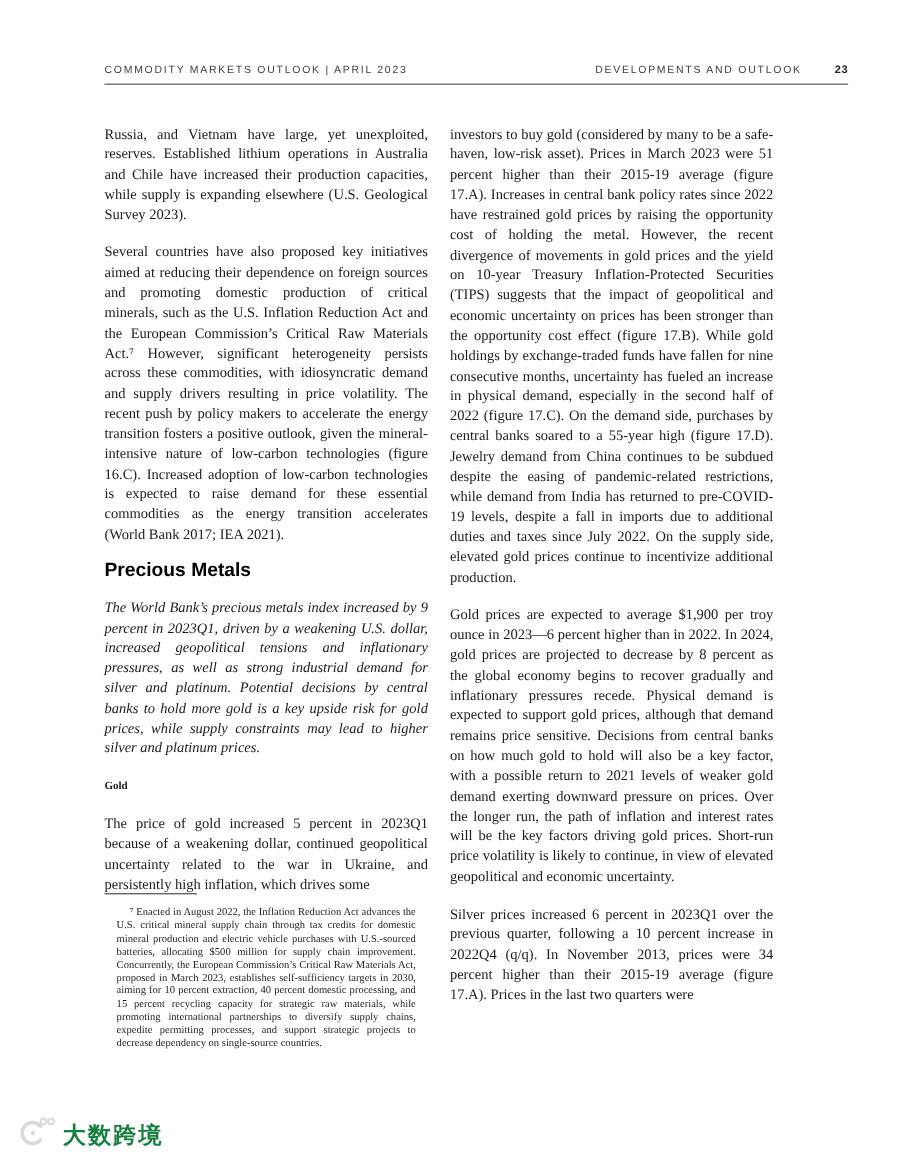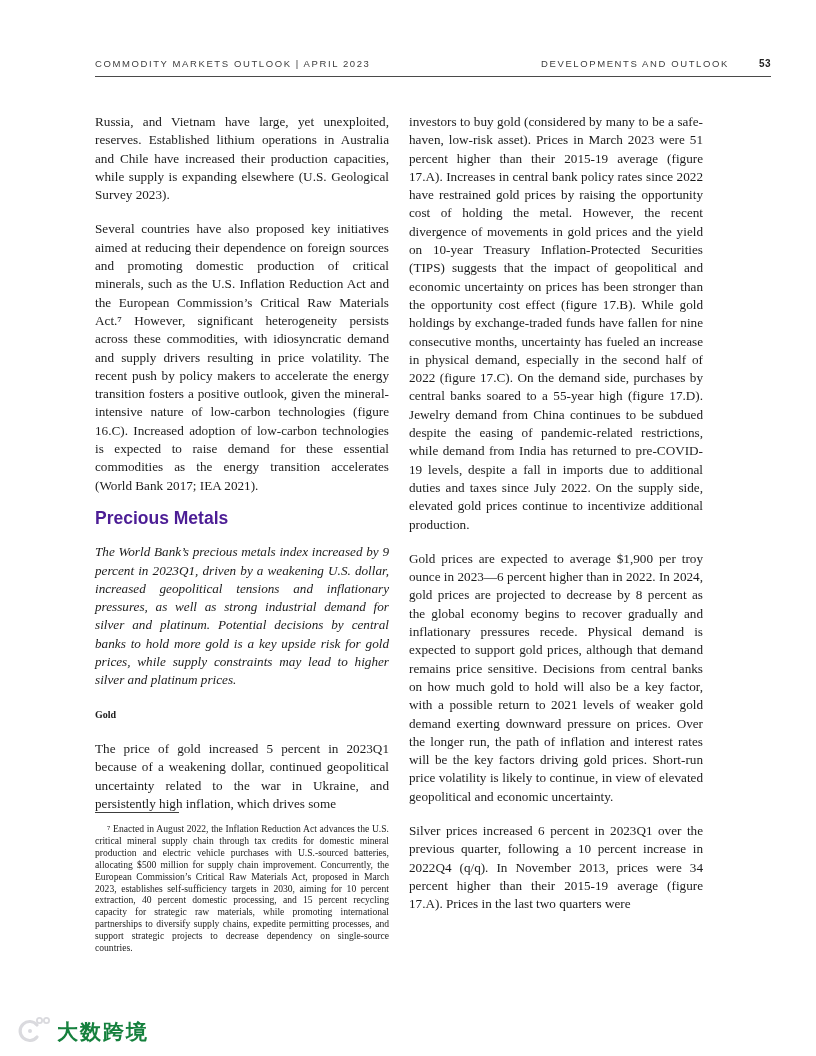--- a/index.html
+++ b/index.html
@@ -81,21 +81,21 @@
     width: 84px;
     border-top: 1px solid #3c3c3c;
     margin-bottom: 10px;
   }
   .footnote-text {
     font-size: 9.6px;
     line-height: 11.9px;
     text-align: justify;
     text-indent: 12px;
     color: #222;
-    margin: 0;
+    margin: 11px;
   }
   
   .watermark {
     position: absolute;
     left: 16px;
     bottom: 8px;
     display: flex;
     align-items: center;
     gap: 7px;
     color: #d9d9de;
@@ -111,28 +111,28 @@
 </style>
 </head>
 <body>
 
 <div class="page">
 
   <div class="running-header">
     <span>COMMODITY MARKETS OUTLOOK | APRIL 2023</span>
     <span class="right-group">
       <span>DEVELOPMENTS AND OUTLOOK</span>
-      <span class="page-num">53</span>
+      <span class="page-num">23</span>
     </span>
   </div>
 
   <div class="col col-left">
     <p>Russia, and Vietnam have large, yet unexploited, reserves. Established lithium operations in Australia and Chile have increased their production capacities, while supply is expanding elsewhere (U.S. Geological Survey 2023).</p>
     <p>Several countries have also proposed key initiatives aimed at reducing their dependence on foreign sources and promoting domestic production of critical minerals, such as the U.S. Inflation Reduction Act and the European Commission’s Critical Raw Materials Act.⁷ However, significant heterogeneity persists across these commodities, with idiosyncratic demand and supply drivers resulting in price volatility. The recent push by policy makers to accelerate the energy transition fosters a positive outlook, given the mineral-intensive nature of low-carbon technologies (figure 16.C). Increased adoption of low-carbon technologies is expected to raise demand for these essential commodities as the energy transition accelerates (World Bank 2017; IEA 2021).</p>
-    <h2 class="section-heading" style="color:#4c1d95">Precious Metals</h2>
+    <h2 class="section-heading" style="color:#000000">Precious Metals</h2>
     <p class="lead-italic">The World Bank’s precious metals index increased by 9 percent in 2023Q1, driven by a weakening U.S. dollar, increased geopolitical tensions and inflationary pressures, as well as strong industrial demand for silver and platinum. Potential decisions by central banks to hold more gold is a key upside risk for gold prices, while supply constraints may lead to higher silver and platinum prices.</p>
     <h3 class="sub-heading">Gold</h3>
     <p>The price of gold increased 5 percent in 2023Q1 because of a weakening dollar, continued geopolitical uncertainty related to the war in Ukraine, and persistently high inflation, which drives some</p>
   </div>
 
   <div class="col col-right">
     <p>investors to buy gold (considered by many to be a safe-haven, low-risk asset). Prices in March 2023 were 51 percent higher than their 2015-19 average (figure 17.A). Increases in central bank policy rates since 2022 have restrained gold prices by raising the opportunity cost of holding the metal. However, the recent divergence of movements in gold prices and the yield on 10-year Treasury Inflation-Protected Securities (TIPS) suggests that the impact of geopolitical and economic uncertainty on prices has been stronger than the opportunity cost effect (figure 17.B). While gold holdings by exchange-traded funds have fallen for nine consecutive months, uncertainty has fueled an increase in physical demand, especially in the second half of 2022 (figure 17.C). On the demand side, purchases by central banks soared to a 55-year high (figure 17.D). Jewelry demand from China continues to be subdued despite the easing of pandemic-related restrictions, while demand from India has returned to pre-COVID-19 levels, despite a fall in imports due to additional duties and taxes since July 2022. On the supply side, elevated gold prices continue to incentivize additional production.</p>
     <p>Gold prices are expected to average $1,900 per troy ounce in 2023—6 percent higher than in 2022. In 2024, gold prices are projected to decrease by 8 percent as the global economy begins to recover gradually and inflationary pressures recede. Physical demand is expected to support gold prices, although that demand remains price sensitive. Decisions from central banks on how much gold to hold will also be a key factor, with a possible return to 2021 levels of weaker gold demand exerting downward pressure on prices. Over the longer run, the path of inflation and interest rates will be the key factors driving gold prices. Short-run price volatility is likely to continue, in view of elevated geopolitical and economic uncertainty.</p>
     <p>Silver prices increased 6 percent in 2023Q1 over the previous quarter, following a 10 percent increase in 2022Q4 (q/q). In November 2013, prices were 34 percent higher than their 2015-19 average (figure 17.A). Prices in the last two quarters were</p>
   </div>

